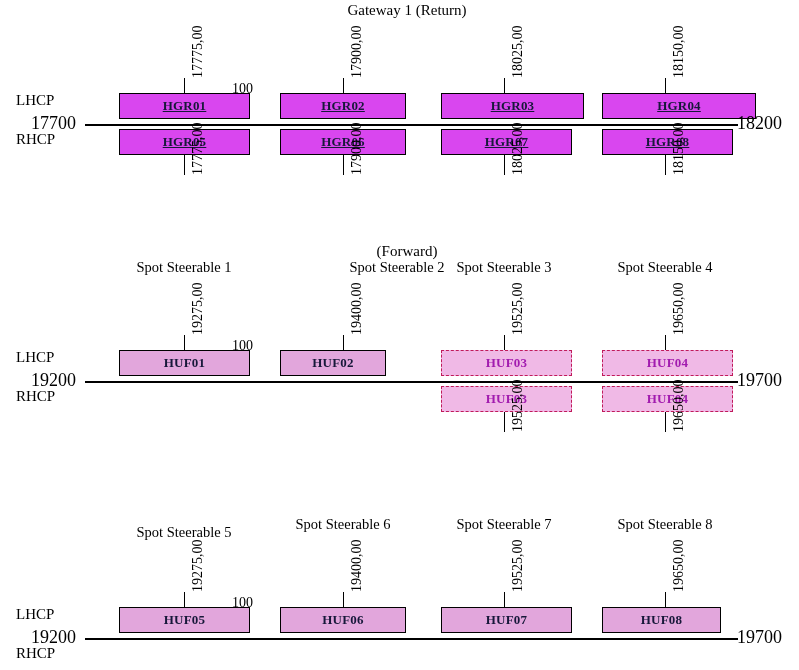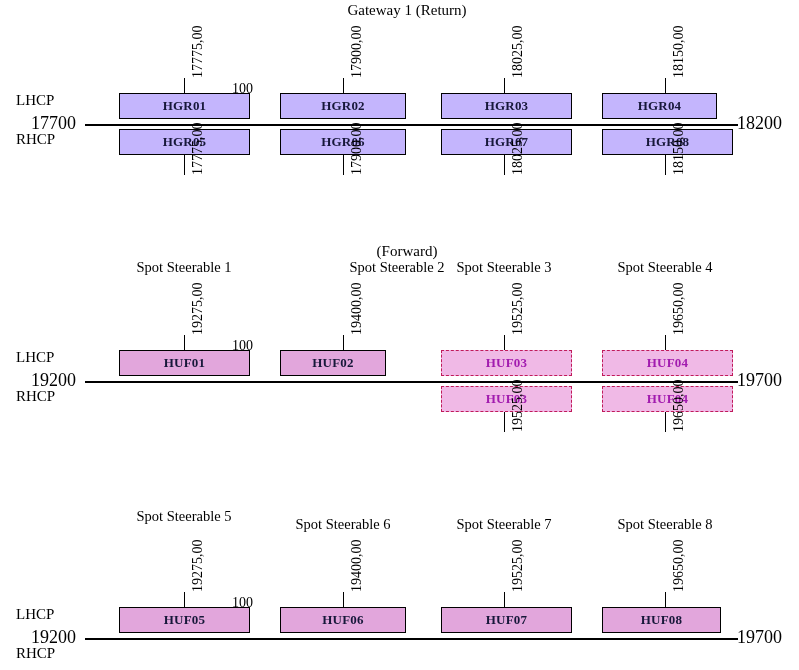--- a/index.html
+++ b/index.html
@@ -74,23 +74,24 @@
     box-sizing: border-box;
     display: flex;
     align-items: center;
     justify-content: center;
     font-size: 13px;
     font-weight: bold;
     letter-spacing: .2px;
     white-space: nowrap;
   }
   .carrier.blue {
-    background: #c4b5fd;
+    background: #d946ef;
     border: 1.3px solid #000000;
     color: #17183a;
+    text-decoration: underline;
   }
   .carrier.pink {
     background: #e2a6dc;
     border: 1.3px solid #000000;
     color: #17183a;
   }
   .carrier.pink-dashed {
     background: #f0b9e6;
     border: 1.6px dashed #c01a5a;
     color: #a21caf;
@@ -139,22 +140,22 @@
     <div class="tick" style="left:504px; top:78px; height:20px;"></div>
     <div class="freq-label" style="left:510px; top:78px;">18025,00</div>
 
     <div class="tick" style="left:665px; top:78px; height:20px;"></div>
     <div class="freq-label" style="left:671px; top:78px;">18150,00</div>
 
     <div class="bw-label" style="left:232px; top:84px;">100</div>
 
     <div class="carrier blue" style="left:119px; top:93px; width:131px; height:26px;">HGR01</div>
     <div class="carrier blue" style="left:280px; top:93px; width:126px; height:26px;text-align:right;">HGR02</div>
-    <div class="carrier blue" style="left:441px; top:93px; width:131px; height:26px;">HGR03</div>
-    <div class="carrier blue" style="left:602px; top:93px; width:115px; height:26px;">HGR04</div>
+    <div class="carrier blue" style="left:441px; top:93px; width:143px; height:26px;">HGR03</div>
+    <div class="carrier blue" style="left:602px; top:93px; width:154px; height:26px;">HGR04</div>
 
     <div class="axis-line" style="left:85px; top:124px; width:653px;"></div>
 
     <div class="carrier blue" style="left:119px; top:129px; width:131px; height:26px;">HGR05</div>
     <div class="carrier blue" style="left:280px; top:129px; width:126px; height:26px;">HGR06</div>
     <div class="carrier blue" style="left:441px; top:129px; width:131px; height:26px;">HGR07</div>
     <div class="carrier blue" style="left:602px; top:129px; width:131px; height:26px;">HGR08</div>
 
     <div class="tick" style="left:184px; top:155px; height:20px;"></div>
     <div class="freq-label" style="left:190px; top:175px;">17775,00</div>
@@ -216,21 +217,21 @@
 
     <div class="pol-label" style="left:16px; top:349px;">LHCP</div>
     <div class="band-edge" style="left:31px; top:368px;">19200</div>
     <div class="pol-label" style="left:16px; top:388px;">RHCP</div>
 
     <div class="band-edge right" style="left:737px; top:368px;">19700</div>
   </div>
 
   <div>
 
-    <div class="beam-title" style="left:184px; top:508px;">Spot Steerable 5</div>
+    <div class="beam-title" style="left:184px; top:524px;">Spot Steerable 5</div>
     <div class="beam-title" style="left:343px; top:516px;">Spot Steerable 6</div>
     <div class="beam-title" style="left:504px; top:516px;">Spot Steerable 7</div>
     <div class="beam-title" style="left:665px; top:516px;">Spot Steerable 8</div>
 
     <div class="tick" style="left:184px; top:592px; height:20px;"></div>
     <div class="freq-label" style="left:190px; top:592px;">19275,00</div>
 
     <div class="tick" style="left:343px; top:592px; height:20px;"></div>
     <div class="freq-label" style="left:349px; top:592px;">19400,00</div>
 

